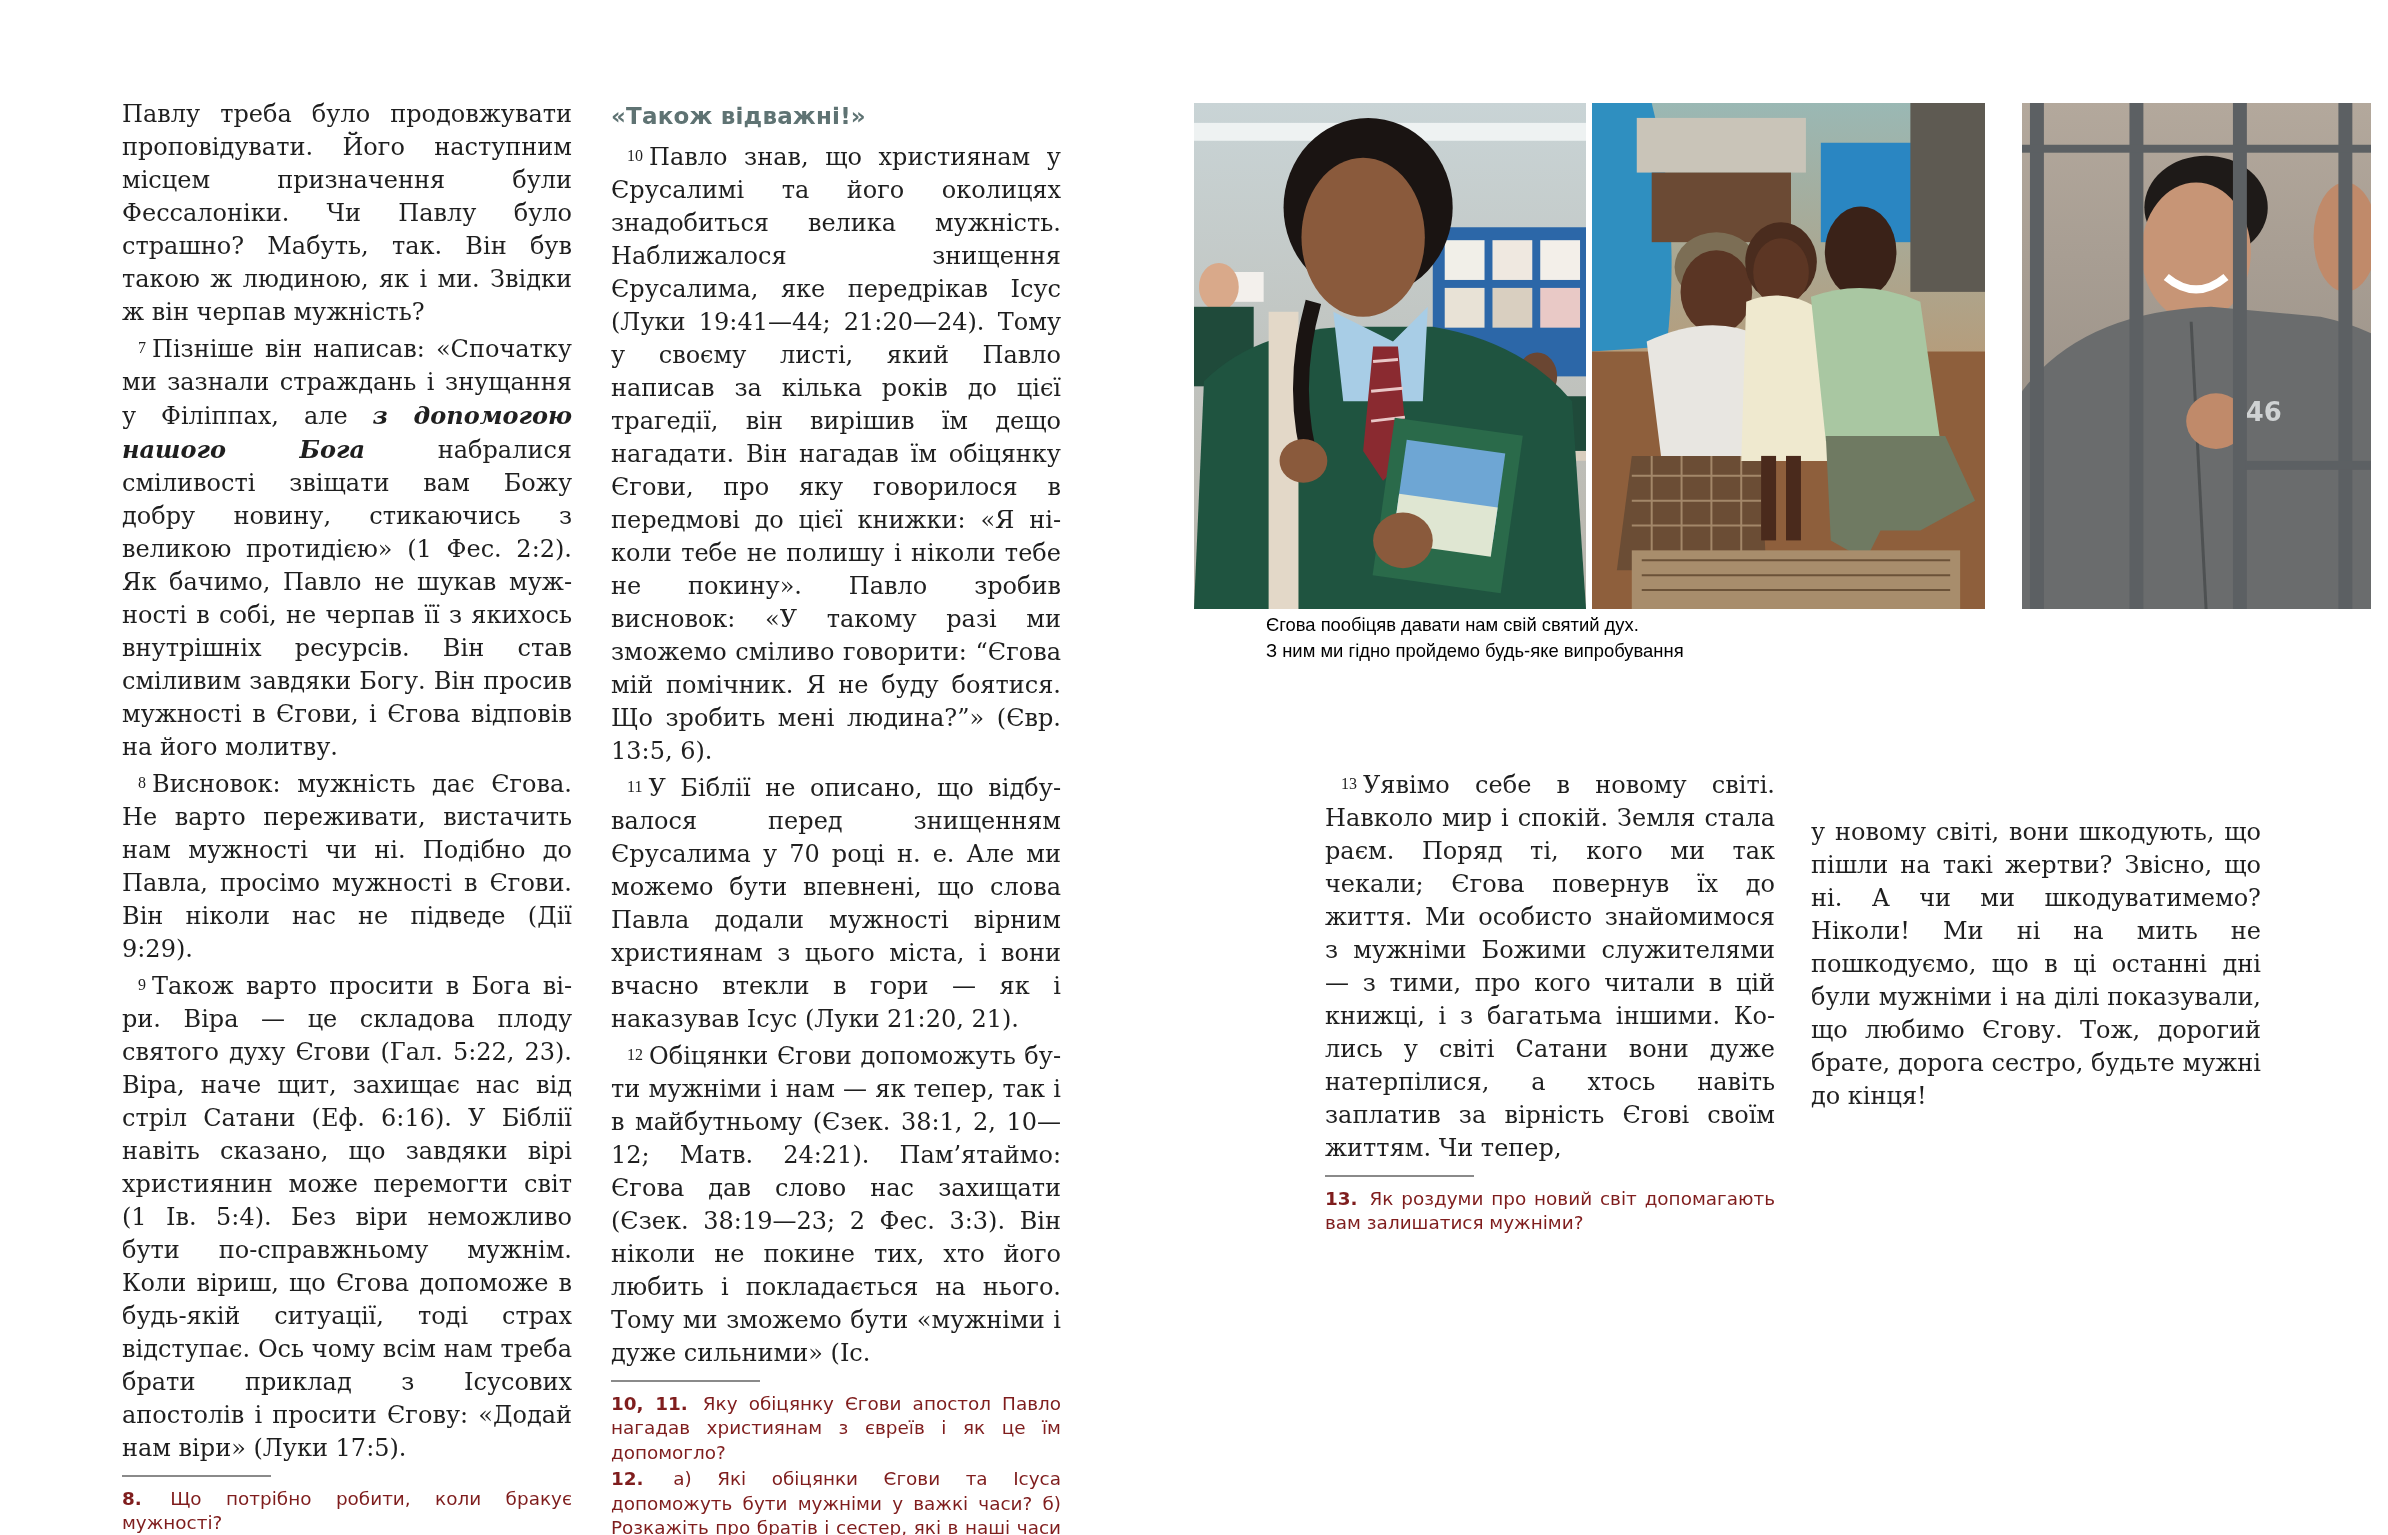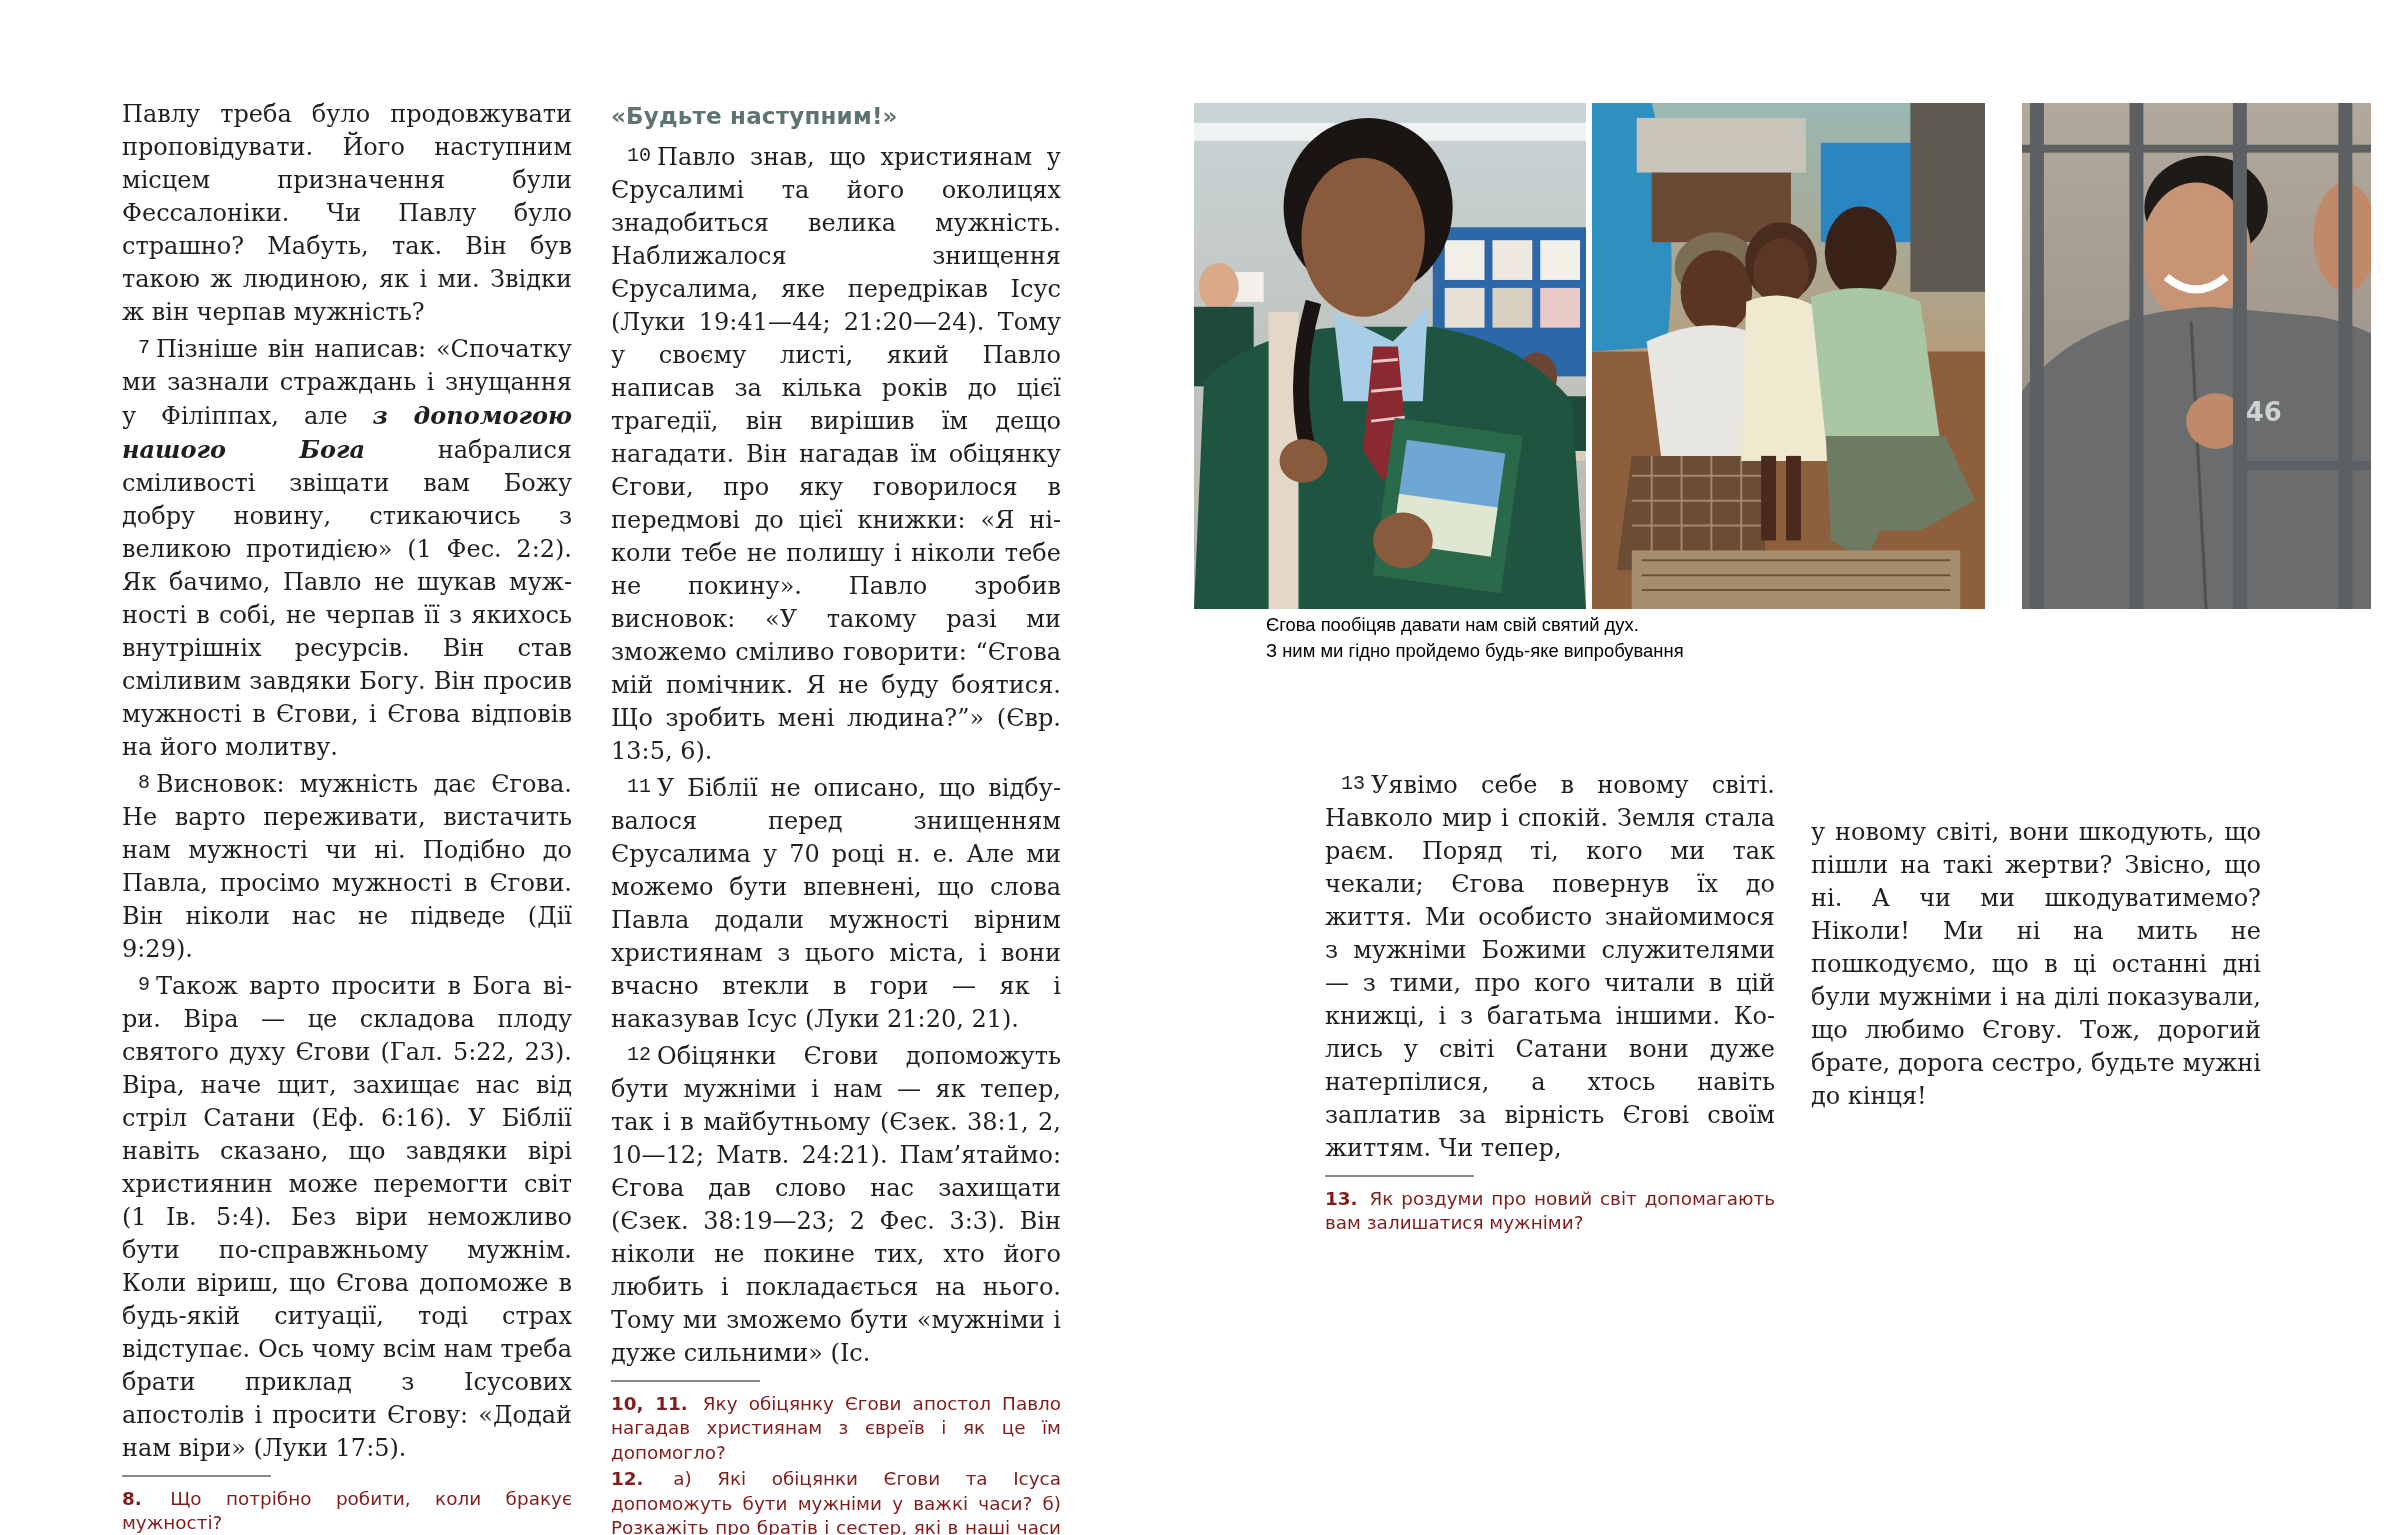--- a/index.html
+++ b/index.html
@@ -8,21 +8,21 @@
     background: #ffffff; color: #1f1f1f;
     font-family: "DejaVu Serif", "Liberation Serif", serif;
   }
   .col {
     position: absolute; width: 450px;
     font-size: 24px; line-height: 33px;
     text-align: justify; hyphens: manual;
   }
   .col p { margin: 0 0 2px 0; }
   .col p.ind { text-indent: 16px; }
-  .pnum { font-size: 20px; vertical-align: 4px; margin-right: 6px; font-family: Liberation Mono, monospace; margin-top: 46px; }
+  .pnum { font-size: 16px; vertical-align: 4px; margin-right: 6px; font-family: Liberation Serif, serif; margin-top: 46px; }
   .bi { font-weight: bold; font-style: italic; }
   .rule { width: 149px; border-top: 2px solid #8a8a8a; margin: 10px 0 10px 0; }
   .q {
     font-family: "DejaVu Sans", "Liberation Sans", sans-serif;
     font-size: 18.4px; line-height: 24.4px; color: #7f1d1d; text-align: justify; margin: 0 0 6px 0;
   }
   .q .qn { font-weight: bold; margin-right: 4px; }
   .heading {
     font-family: "DejaVu Sans", "Liberation Sans", sans-serif; font-weight: bold;
     font-size: 23px; color: #5f7373; margin: 0 0 6px 0; letter-spacing: 0.2px;
@@ -41,21 +41,21 @@
   <p>Павлу треба було продовжувати про­повідувати. Його наступним місцем призначення були Фессалоніки. Чи Павлу було страшно? Мабуть, так. Він був такою ж людиною, як і ми. Звідки ж він черпав мужність?</p>
   <p class="ind"><span class="pnum">7</span><span>Пізніше він написав: «Спочатку ми зазнали страждань і знущання у Філіппах, але </span><span class="bi">з допомогою нашо­го Бога</span><span> набралися сміливості звіща­ти вам Божу добру новину, стикаю­чись з великою протидією» (1 Фес. 2:2). Як бачимо, Павло не шукав муж­ності в собі, не черпав її з якихось внутрішніх ресурсів. Він став сміли­вим завдяки Богу. Він просив муж­ності в Єгови, і Єгова відповів на йо­го молитву.</span></p>
   <p class="ind"><span class="pnum">8</span><span>Висновок: мужність дає Єгова. Не варто переживати, вистачить нам мужності чи ні. Подібно до Павла, просімо мужності в Єгови. Він ніколи нас не підведе (Дії 9:29).</span></p>
   <p class="ind"><span class="pnum">9</span><span>Також варто просити в Бога ві­ри. Віра — це складова плоду святого духу Єгови (Гал. 5:22, 23). Віра, на­че щит, захищає нас від стріл Сата­ни (Еф. 6:16). У Біблії навіть сказа­но, що завдяки вірі християнин може перемогти світ (1 Ів. 5:4). Без ві­ри неможливо бути по-справжньому мужнім. Коли віриш, що Єгова допо­може в будь-якій ситуації, тоді страх відступає. Ось чому всім нам треба брати приклад з Ісусових апостолів і просити Єгову: «Додай нам віри» (Луки 17:5).</span></p>
   <div class="rule"></div>
   <p class="q"><span class="qn">8.</span> <span>Що потрібно робити, коли бракує мужності?</span></p>
 
 </div>
 
 <div class="col" style="left:611px; top:100px;">
-  <div class="heading">«Будьте наступним!»</div>
+  <div class="heading">«Також відважні!»</div>
   <p class="ind"><span class="pnum">10</span><span>Павло знав, що християнам у Єру­салимі та його околицях знадобить­ся велика мужність. Наближалося знищення Єрусалима, яке передрікав Ісус (Луки 19:41—44; 21:20—24). Тому у своєму листі, який Павло написав за кілька років до цієї трагедії, він ви­рішив їм дещо нагадати. Він нагадав їм обіцянку Єгови, про яку говорило­ся в передмові до цієї книжки: «Я ні­коли тебе не полишу і ніколи тебе не покину». Павло зробив висновок: «У такому разі ми зможемо сміливо говорити: “Єгова мій помічник. Я не буду боятися. Що зробить мені лю­дина?”» (Євр. 13:5, 6).</span></p>
   <p class="ind"><span class="pnum">11</span><span>У Біблії не описано, що відбу­валося перед знищенням Єрусалима у 70 році н. е. Але ми можемо бу­ти впевнені, що слова Павла додали мужності вірним християнам з цього міста, і вони вчасно втекли в гори — як і наказував Ісус (Луки 21:20, 21).</span></p>
   <p class="ind"><span class="pnum">12</span><span>Обіцянки Єгови допоможуть бу­ти мужніми і нам — як тепер, так і в майбутньому (Єзек. 38:1, 2, 10—12; Матв. 24:21). Пам’ятаймо: Єгова дав слово нас захищати (Єзек. 38:19—23; 2 Фес. 3:3). Він ніколи не покине тих, хто його любить і покладаєть­ся на нього. Тому ми зможемо бу­ти «мужніми і дуже сильними» (Іс.</span></p>
   <div class="rule"></div>
   <p class="q"><span class="qn">10, 11.</span> <span>Яку обіцянку Єгови апостол Павло нага­дав християнам з євреїв і як це їм допомогло?</span></p>
   <p class="q"><span class="qn">12.</span> <span>а) Які обіцянки Єгови та Ісуса допоможуть бути мужніми у важкі часи? б) Розкажіть про братів і сестер, які в наші часи виявляли неаби­яку мужність. Чого ви від них навчилися? (Ди­віться супровідну інформацію «Сучасні прикла­ди мужності».)</span></p>
 </div>
 
 <div class="photo" style="left:1194px; width:392px;">
   <svg width="392" height="506" viewBox="0 0 394 509" preserveAspectRatio="none">

